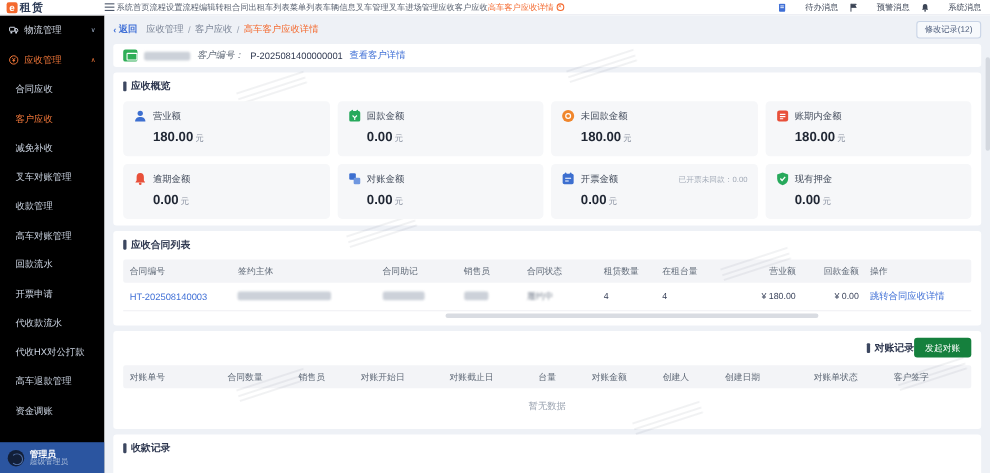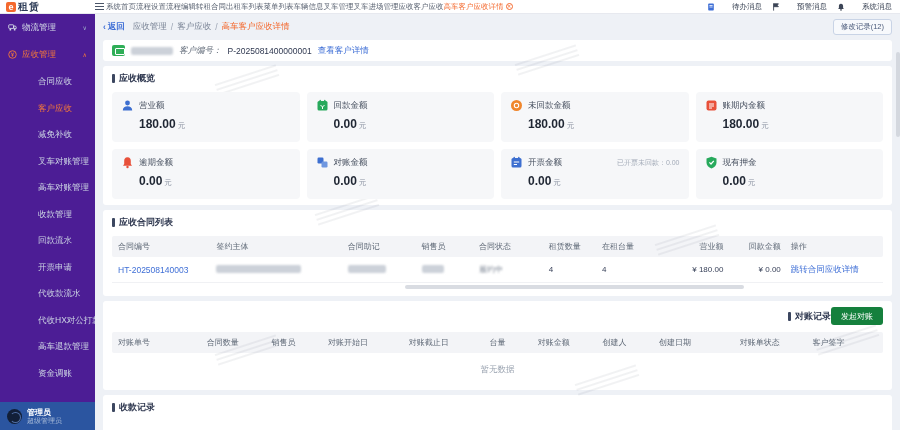--- a/index.html
+++ b/index.html
@@ -17,28 +17,28 @@
   .hamburger:after { content:""; position:absolute; left:0; right:0; top:1.5px; height:1.5px; background:#4a5568; }
   .tab { font-size:7.5px; color:#5a6372; cursor:pointer; }
   .tab.active { color:#f4692e; display:inline-flex; align-items:center; gap:2px; }
   .tab-close { width:7px; height:7px; border:1px solid #f4692e; border-radius:50%; display:inline-flex; align-items:center; justify-content:center; font-size:5px; color:#f4692e; line-height:1; }
   .msgs { display:flex; align-items:center; gap:10px; padding:0 8px; }
   .msg { display:inline-flex; align-items:center; gap:17px; font-size:7.5px; color:#3c4556; white-space:nowrap; }
   .micon { width:8px; height:8px; display:inline-block; }
 
   
   .body { flex:1; display:flex; overflow:hidden; }
-  .sidebar { width:95px; min-width:95px; background:#4c1d95; color:#d5dce8; display:flex; flex-direction:column; position:relative; }
+  .sidebar { width:95px; min-width:95px; background:#000000; color:#d5dce8; display:flex; flex-direction:column; position:relative; }
   .menu-group { display:flex; align-items:center; gap:5px; padding:0 8px; height:27px; font-size:8.5px; cursor:pointer; }
   .menu-group .chev { margin-left:auto; font-size:6px; color:#9fb0c9; }
   .menu-group.active { color:#f4783a; }
   .menu-group.active .chev { color:#f4783a; }
   .gicon { width:9px; height:9px; display:inline-block; }
   .submenu { display:flex; flex-direction:column; }
-  .submenu-item { padding-left:38px; height:26.5px; line-height:26.5px; font-size:8.5px; color:#cdd6e4; cursor:pointer; white-space:nowrap; }
+  .submenu-item { padding-left:14px; height:26.5px; line-height:26.5px; font-size:8.5px; color:#cdd6e4; cursor:pointer; white-space:nowrap; }
   .submenu-item.active { color:#f4783a; }
   .user-row { margin-top:auto; background:#2b55a0; height:28px; display:flex; align-items:center; gap:5px; padding:0 7px; cursor:pointer; }
   .avatar { width:15px; height:15px; border-radius:50%; background:#121f38; position:relative; overflow:hidden; flex:none; }
   .avatar:after { content:""; position:absolute; left:3px; top:3px; width:9px; height:9px; border-radius:50%; border:1.5px solid #4f6ea5; border-left-color:transparent; }
   .user-name { font-size:8px; font-weight:bold; color:#fff; line-height:9px; }
   .user-role { font-size:7px; color:#a9bcd9; line-height:8px; }
 
   
   .main { flex:1; background:#eef1f6; padding:5px 8px 0; overflow:hidden; position:relative; }
   .crumb-row { display:flex; align-items:center; height:16px; margin-bottom:5px; font-size:8.5px; }
@@ -161,22 +161,22 @@
             <path d="M3.4 2.8 L5 5 L6.6 2.8 M5 5 V7.4 M3.6 5.6 H6.4" stroke="#f4783a" stroke-width="0.9" fill="none"></path>
           </svg>
         <span>应收管理</span>
         <span class="chev">∧</span>
       </div>
       <nav class="submenu">
         <div class="submenu-item">合同应收</div>
         <div class="submenu-item active">客户应收</div>
         <div class="submenu-item">减免补收</div>
         <div class="submenu-item">叉车对账管理</div>
+        <div class="submenu-item">收款管理</div>
         <div class="submenu-item">高车对账管理</div>
-        <div class="submenu-item">收款管理</div>
         <div class="submenu-item">回款流水</div>
         <div class="submenu-item">开票申请</div>
         <div class="submenu-item">代收款流水</div>
         <div class="submenu-item">代收HX对公打款</div>
         <div class="submenu-item">高车退款管理</div>
         <div class="submenu-item">资金调账</div>
       </nav>
       <div class="user-row">
         <span class="avatar"></span>
         <div>

